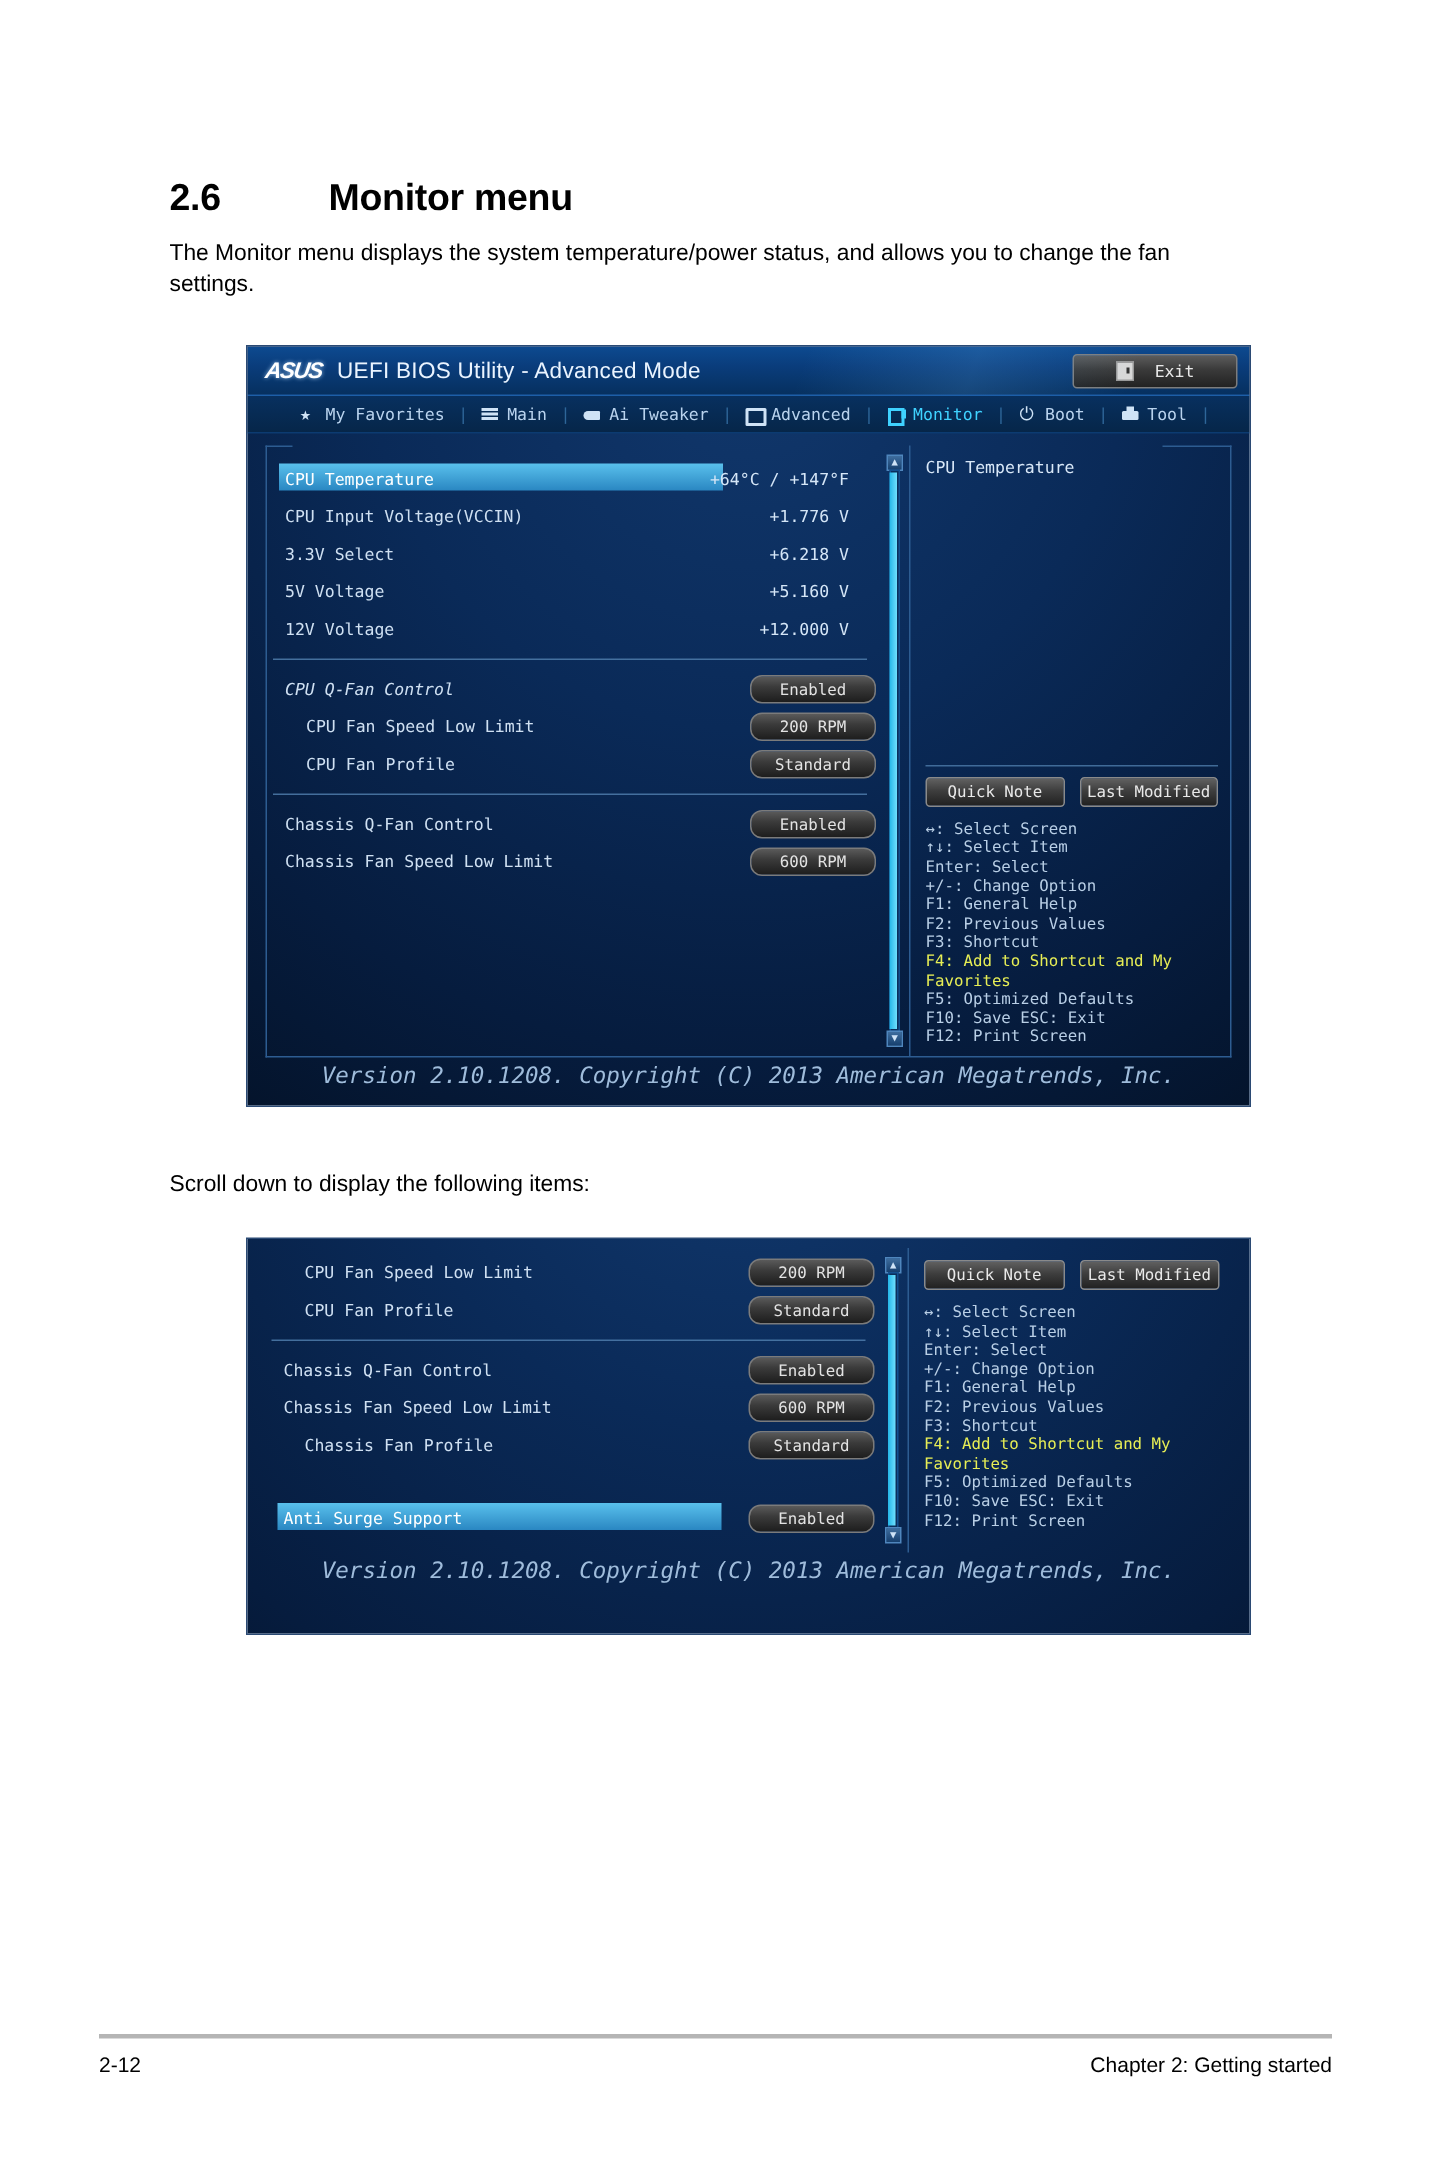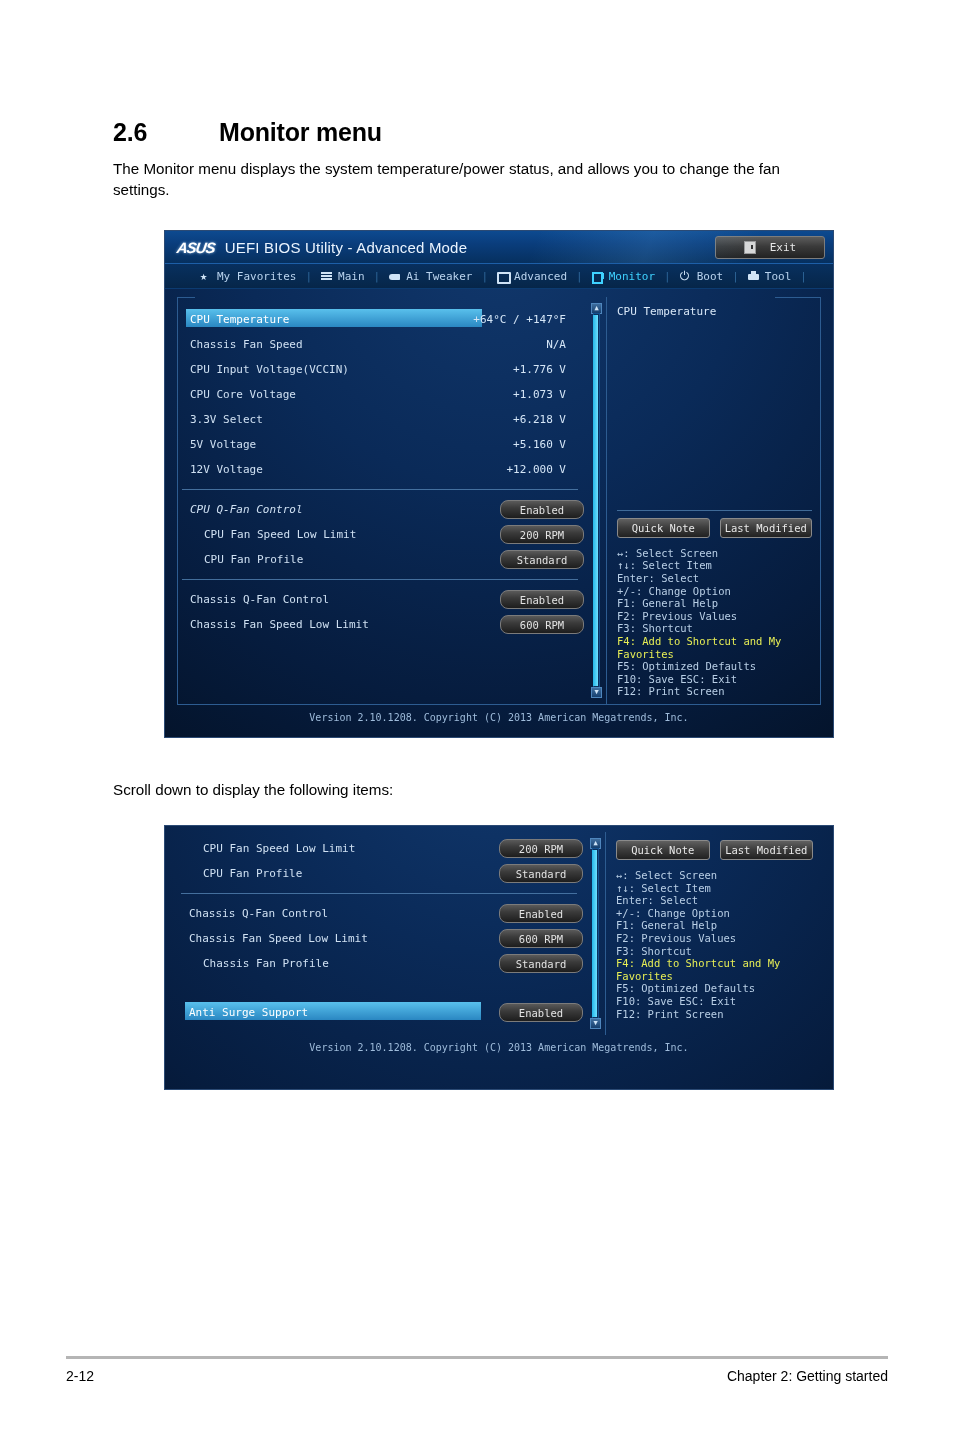--- a/index.html
+++ b/index.html
@@ -296,21 +296,21 @@
     color:#e9e9e9; font-size:10.5px;
     display:flex; align-items:center; justify-content:center;
   }
   .keys { font-size: 10.5px; line-height: 12.6px; color:#b9cfe6; padding-bottom:6px; }
   .keys .hl { color: #e7ee55; }
 
   
   .verbar {
     height: 24px;
     display:flex; align-items:center; justify-content:center;
-    font-size: 10px; color:#9fbcdb;
+    font-size: 15px; color:#9fbcdb;font-style:italic;
   }
 
   
   .bios.two .bios-body { height: calc(100% - 24px); padding-top: 6px; }
   .bios.two .frame { border:none; height: calc(100% - 30px); }
   .bios.two .frame::before, .bios.two .frame::after { display:none; }
   .bios.two .lpane { padding-top: 4px; }
 </style>
 </head>
 <body>
@@ -376,30 +376,22 @@
     <div class="bios-body">
       <div class="frame">
 
         <div class="lpane">
             <div class="rowwrap">
               <div class="selbar"></div>
               <div class="lbl">CPU Temperature</div>
               <div class="val">+64°C / +147°F</div>
             </div>
             <div class="rowwrap">
-              <div class="lbl" style="color: rgb(207, 224, 242);">Chassis Fan Speed</div>
-              <div class="val">N/A</div>
-            </div>
-            <div class="rowwrap">
               <div class="lbl" style="color: rgb(207, 224, 242);">CPU Input Voltage(VCCIN)</div>
               <div class="val">+1.776 V</div>
-            </div>
-            <div class="rowwrap">
-              <div class="lbl" style="color: rgb(207, 224, 242);">CPU Core Voltage</div>
-              <div class="val">+1.073 V</div>
             </div>
             <div class="rowwrap">
               <div class="lbl" style="color: rgb(207, 224, 242);">3.3V Select</div>
               <div class="val">+6.218 V</div>
             </div>
             <div class="rowwrap">
               <div class="lbl" style="color: rgb(207, 224, 242);">5V Voltage</div>
               <div class="val">+5.160 V</div>
             </div>
             <div class="rowwrap">

